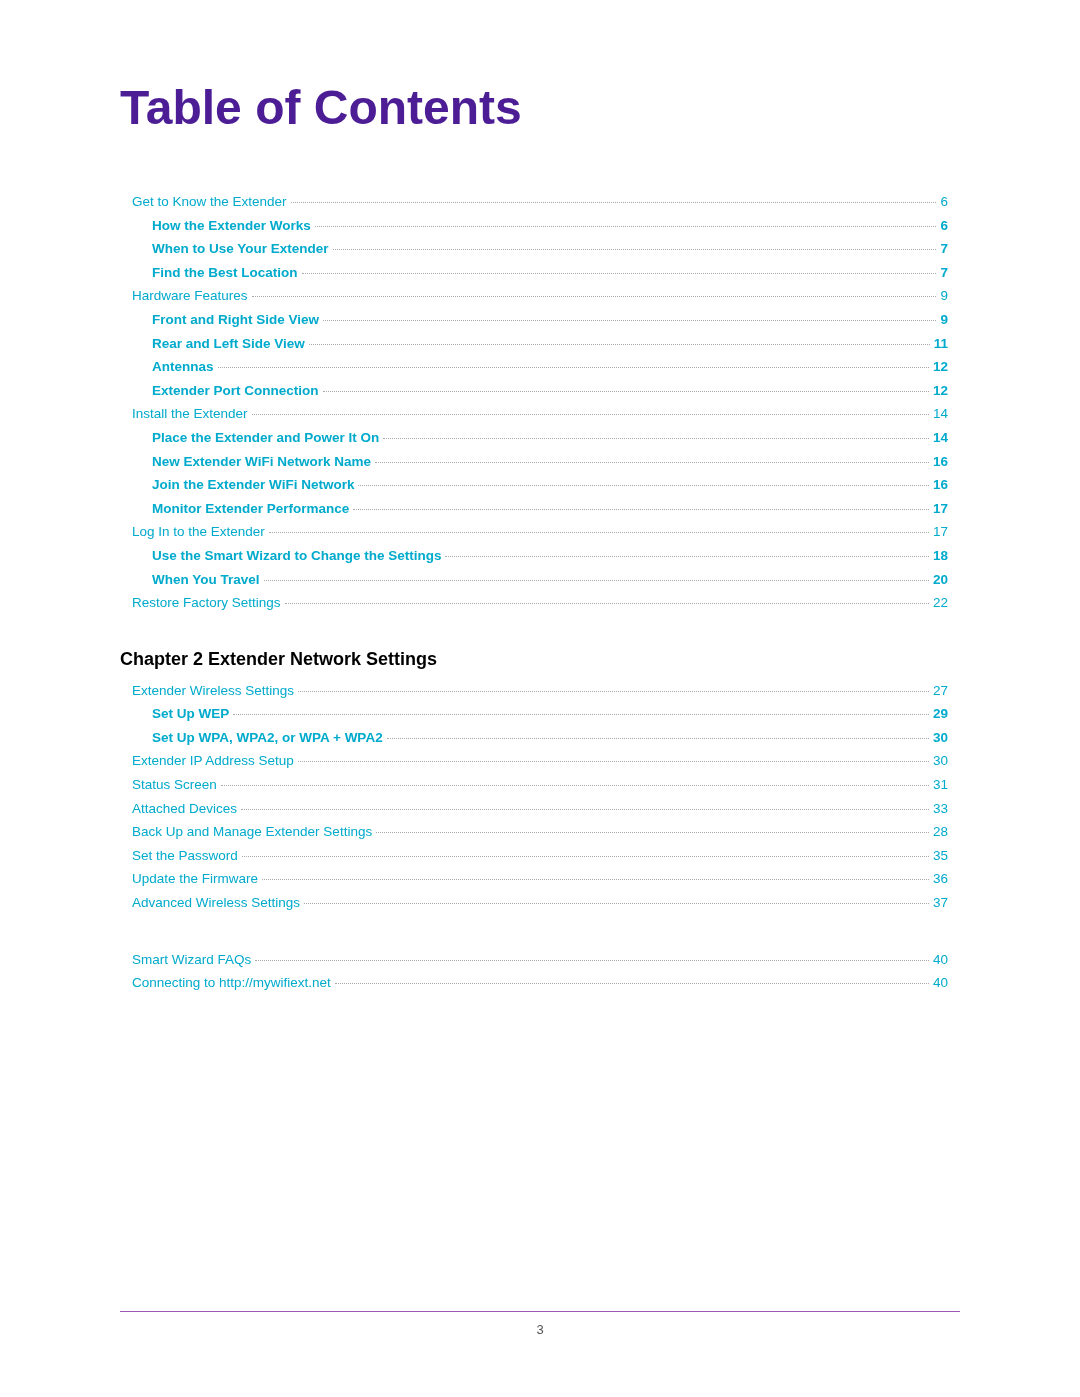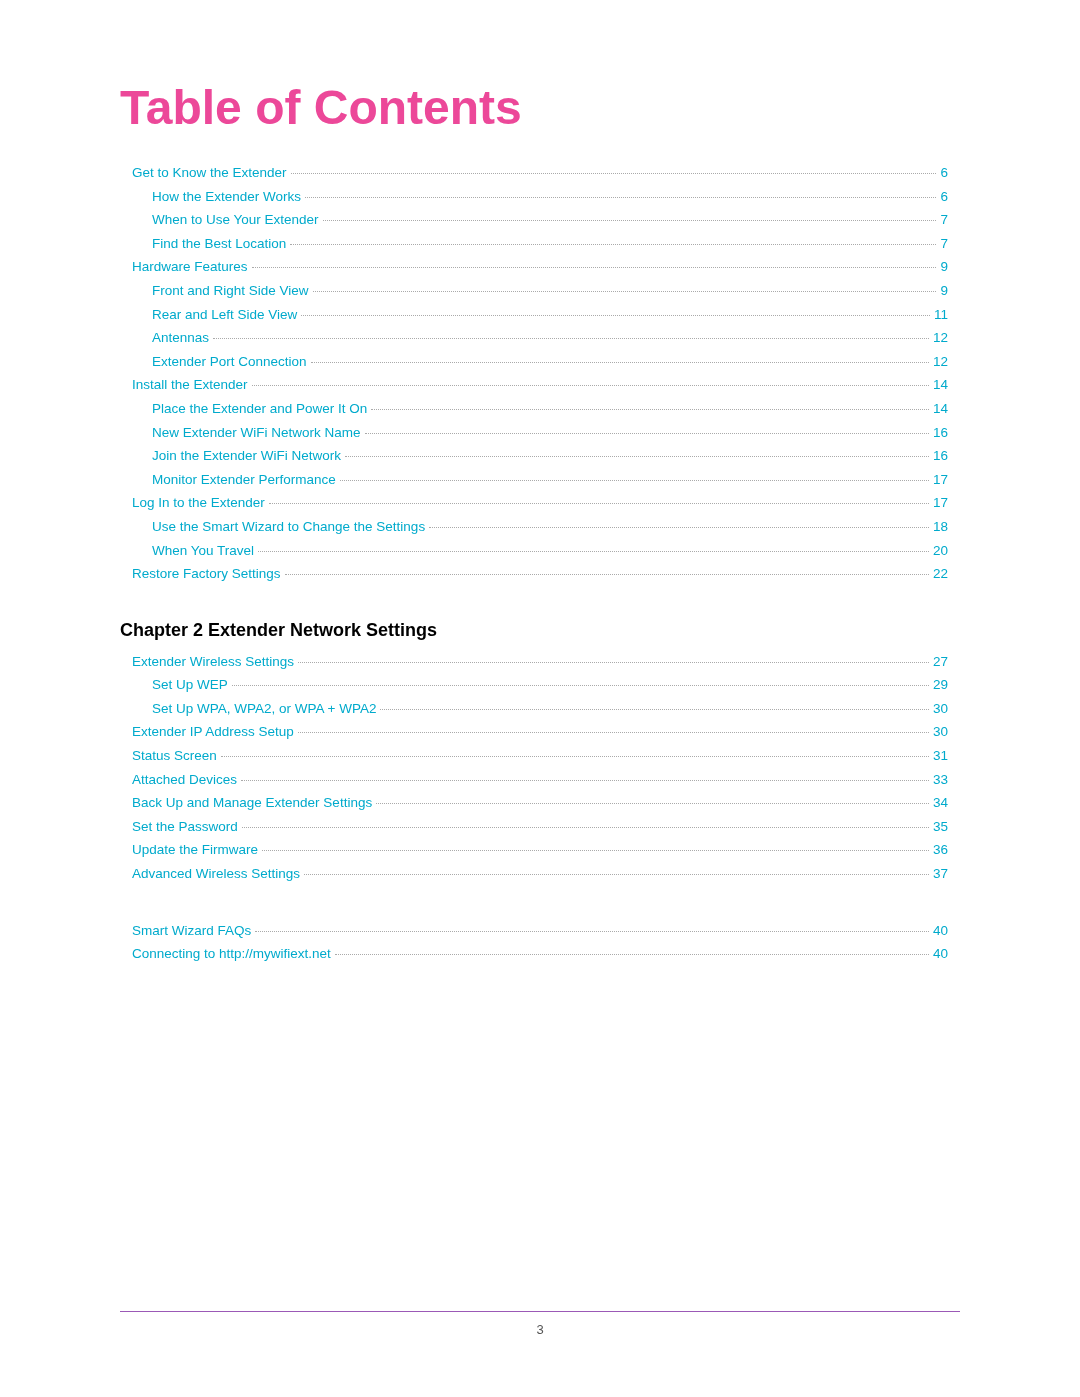--- a/index.html
+++ b/index.html
@@ -5,24 +5,24 @@
     * { margin: 0; padding: 0; box-sizing: border-box; }
     body {
       background: #ffffff;
       font-family: Arial, sans-serif;
       width: 1080px;
       min-height: 1397px;
       position: relative;
       padding: 80px 120px 60px 120px;
     }
     .page-title {
-      color: #ec4899;
+      color: #4c1d95;
       font-size: 48px;
       font-weight: bold;
-      margin-bottom: 27px;
+      margin-bottom: 56px;
     }
     .chapter-heading {
       font-size: 18px;
       font-weight: bold;
       color: #000000;
       margin-bottom: 10px;
       margin-top: 30px;
     }
     .toc-section {
       margin-bottom: 30px;
@@ -32,20 +32,21 @@
       align-items: baseline;
       margin: 2px 12px;
       font-size: 13.5px;
       line-height: 1.6;
     }
     .toc-entry.level1 {
       padding-left: 0px;
     }
     .toc-entry.level2 {
       padding-left: 20px;
+      font-weight: bold;
     }
     .toc-label {
       color: #00aacc;
       white-space: nowrap;
       flex-shrink: 0;
     }
     .toc-dots {
       flex: 1;
       border-bottom: 1px dotted #aaa;
       margin: 0 4px;
@@ -202,21 +203,21 @@
           <span class="toc-page">31</span>
         </div>
         <div class="toc-entry level1">
           <span class="toc-label">Attached Devices</span>
           <span class="toc-dots"></span>
           <span class="toc-page">33</span>
         </div>
         <div class="toc-entry level1">
           <span class="toc-label">Back Up and Manage Extender Settings</span>
           <span class="toc-dots"></span>
-          <span class="toc-page">34</span>
+          <span class="toc-page">28</span>
         </div>
         <div class="toc-entry level1">
           <span class="toc-label">Set the Password</span>
           <span class="toc-dots"></span>
           <span class="toc-page">35</span>
         </div>
         <div class="toc-entry level1">
           <span class="toc-label">Update the Firmware</span>
           <span class="toc-dots"></span>
           <span class="toc-page">36</span>

